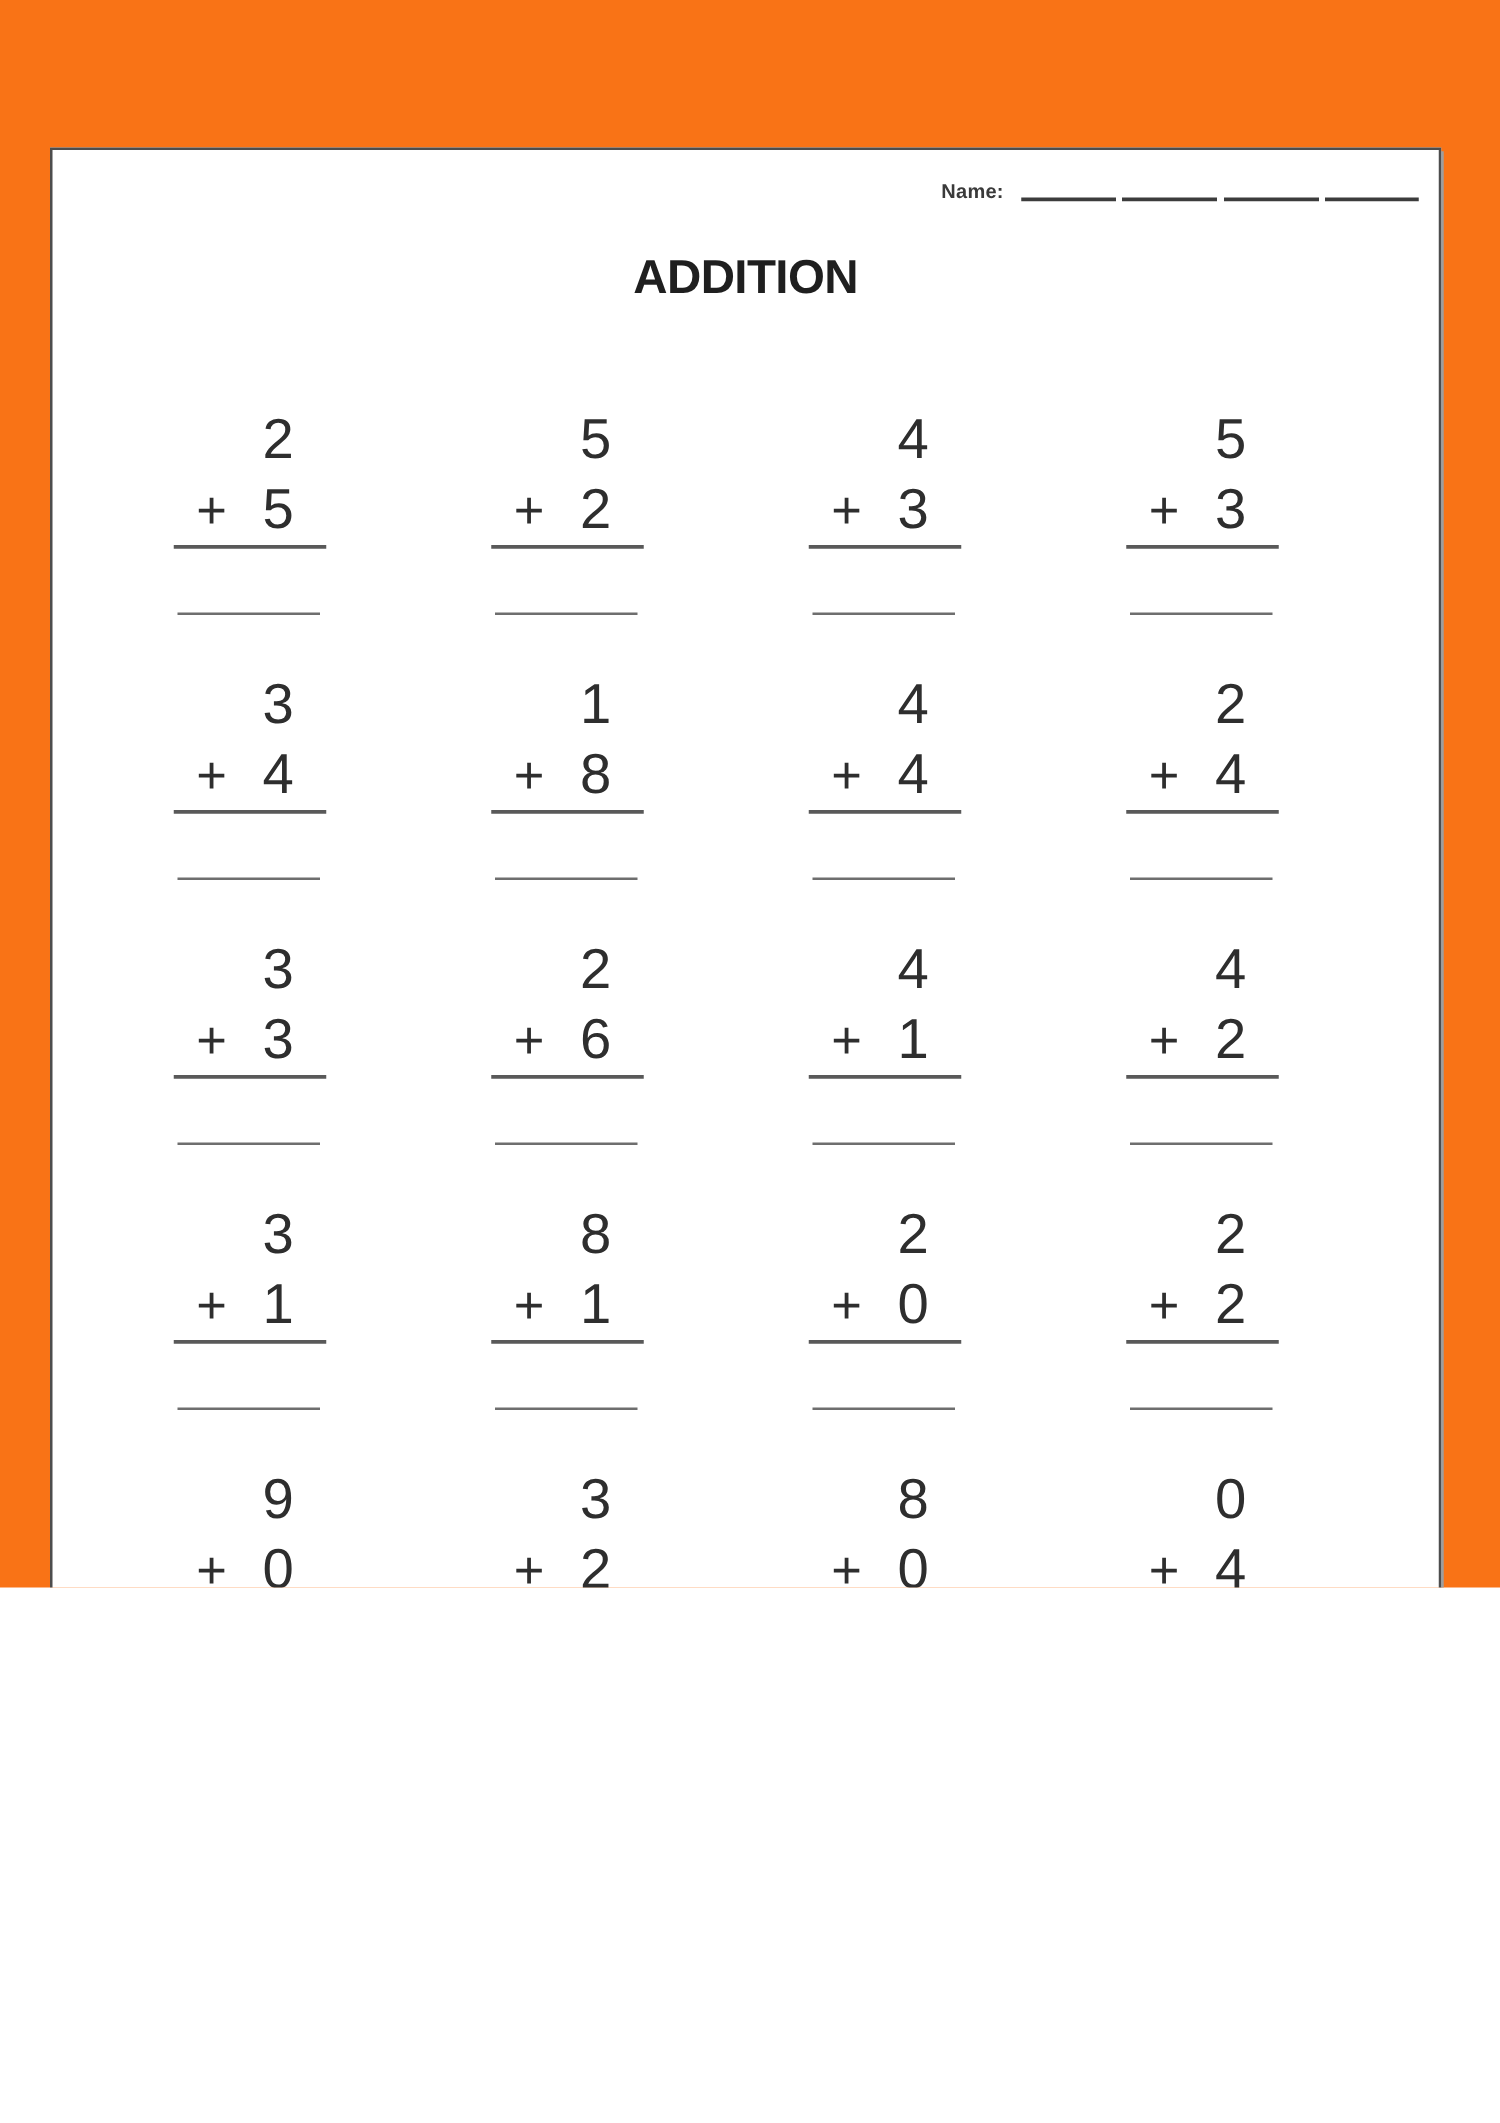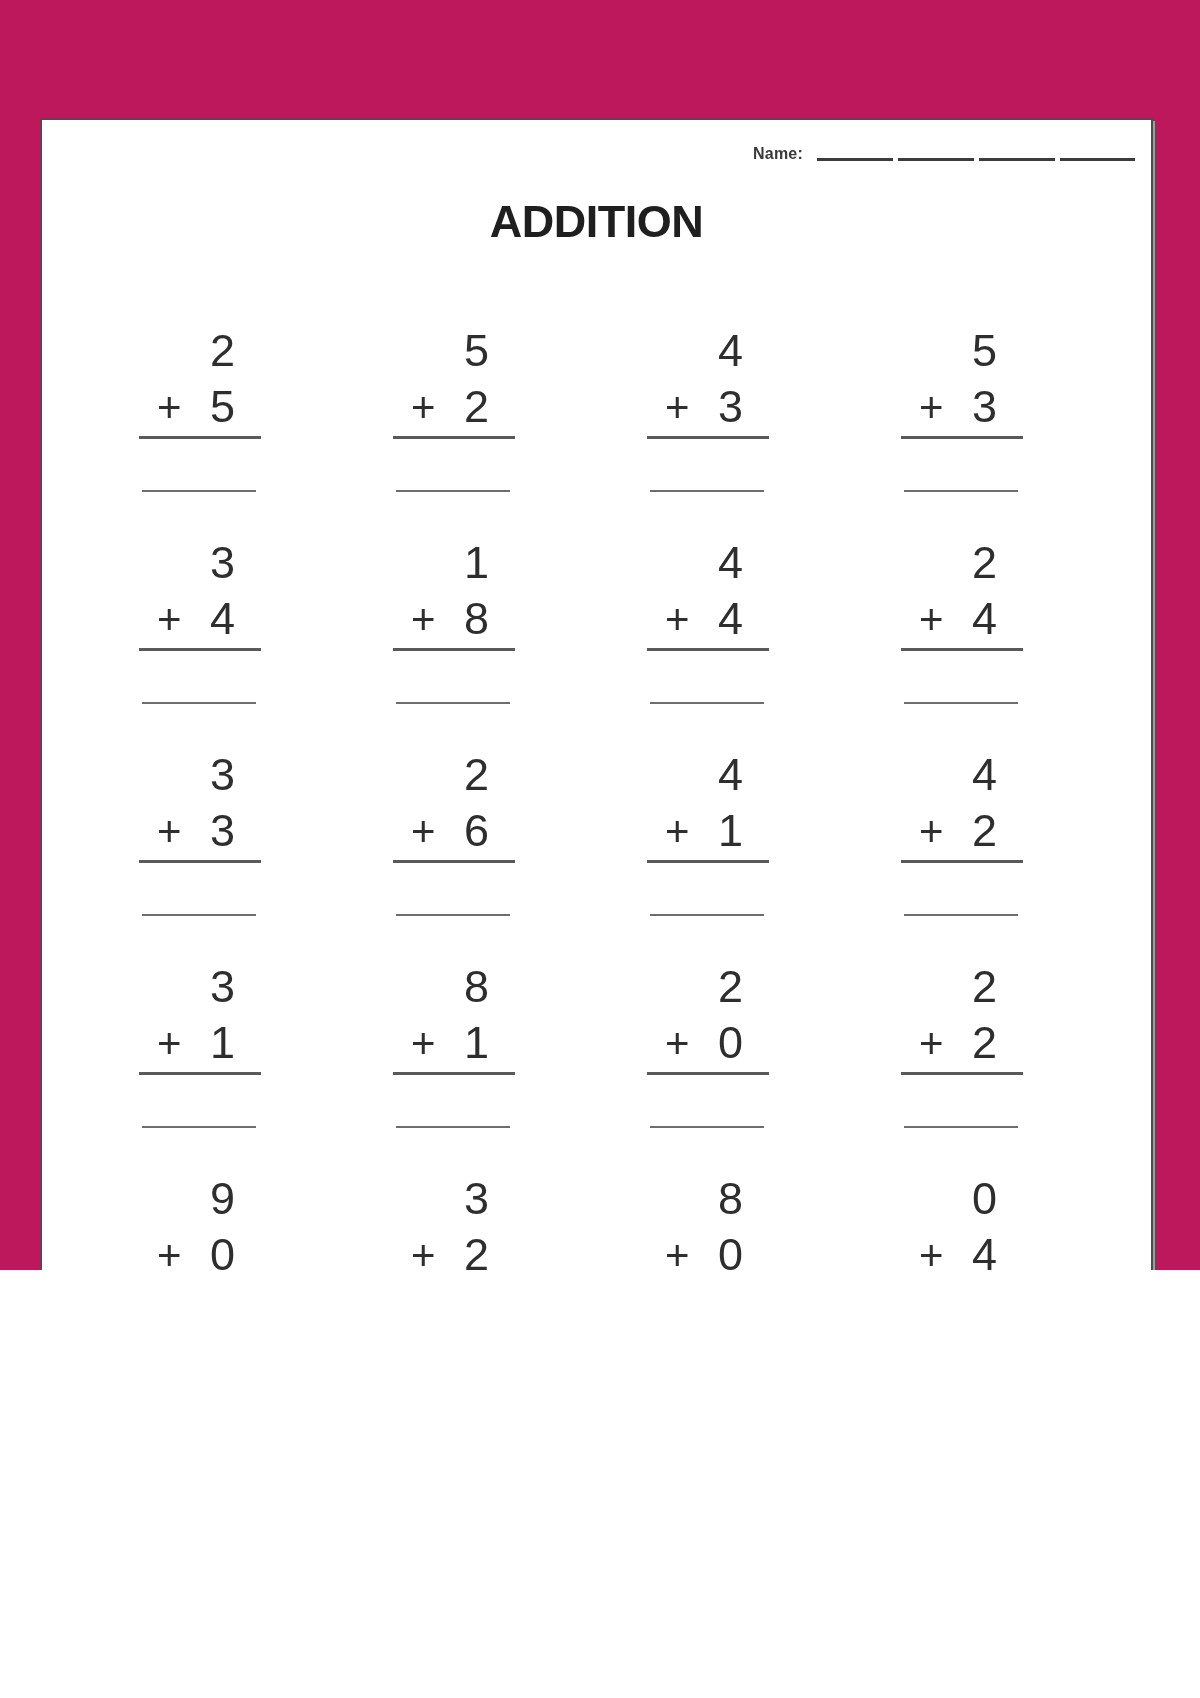--- a/index.html
+++ b/index.html
@@ -8,21 +8,21 @@
     background: #ffffff;
     width: 1200px;
     height: 1698px;
     font-family: "Liberation Sans", "DejaVu Sans", sans-serif;
     color: var(--ink, #2e2e2e);
   }
   .canvas {
     position: relative;
     width: 1200px;
     height: 1270px;
-    background: #be185d;
+    background: #f97316;
     overflow: hidden;
   }
   .sheet {
     position: absolute;
     left: 40px;
     top: 118px;
     width: 1109px;
     height: 1455px;
     background: #ffffff;
     border: 2px solid var(--border, #4d4d4d);
@@ -50,21 +50,21 @@
     background: repeating-linear-gradient(90deg,
       #3c3c3c 0, #3c3c3c 76px,
       rgba(0,0,0,0) 76px, rgba(0,0,0,0) 81px);
   }
   .title {
     position: absolute;
     top: 80px;
     left: 0;
     width: 100%;
     text-align: center;
-    font-size: 45px;
+    font-size: 38px;
     font-weight: bold;
     letter-spacing: -0.5px;
     color: #1f1f1f;
     line-height: 44px;
     margin: 0;
   }
   .grid {
     position: absolute;
     left: 97px;
     top: 190px;

